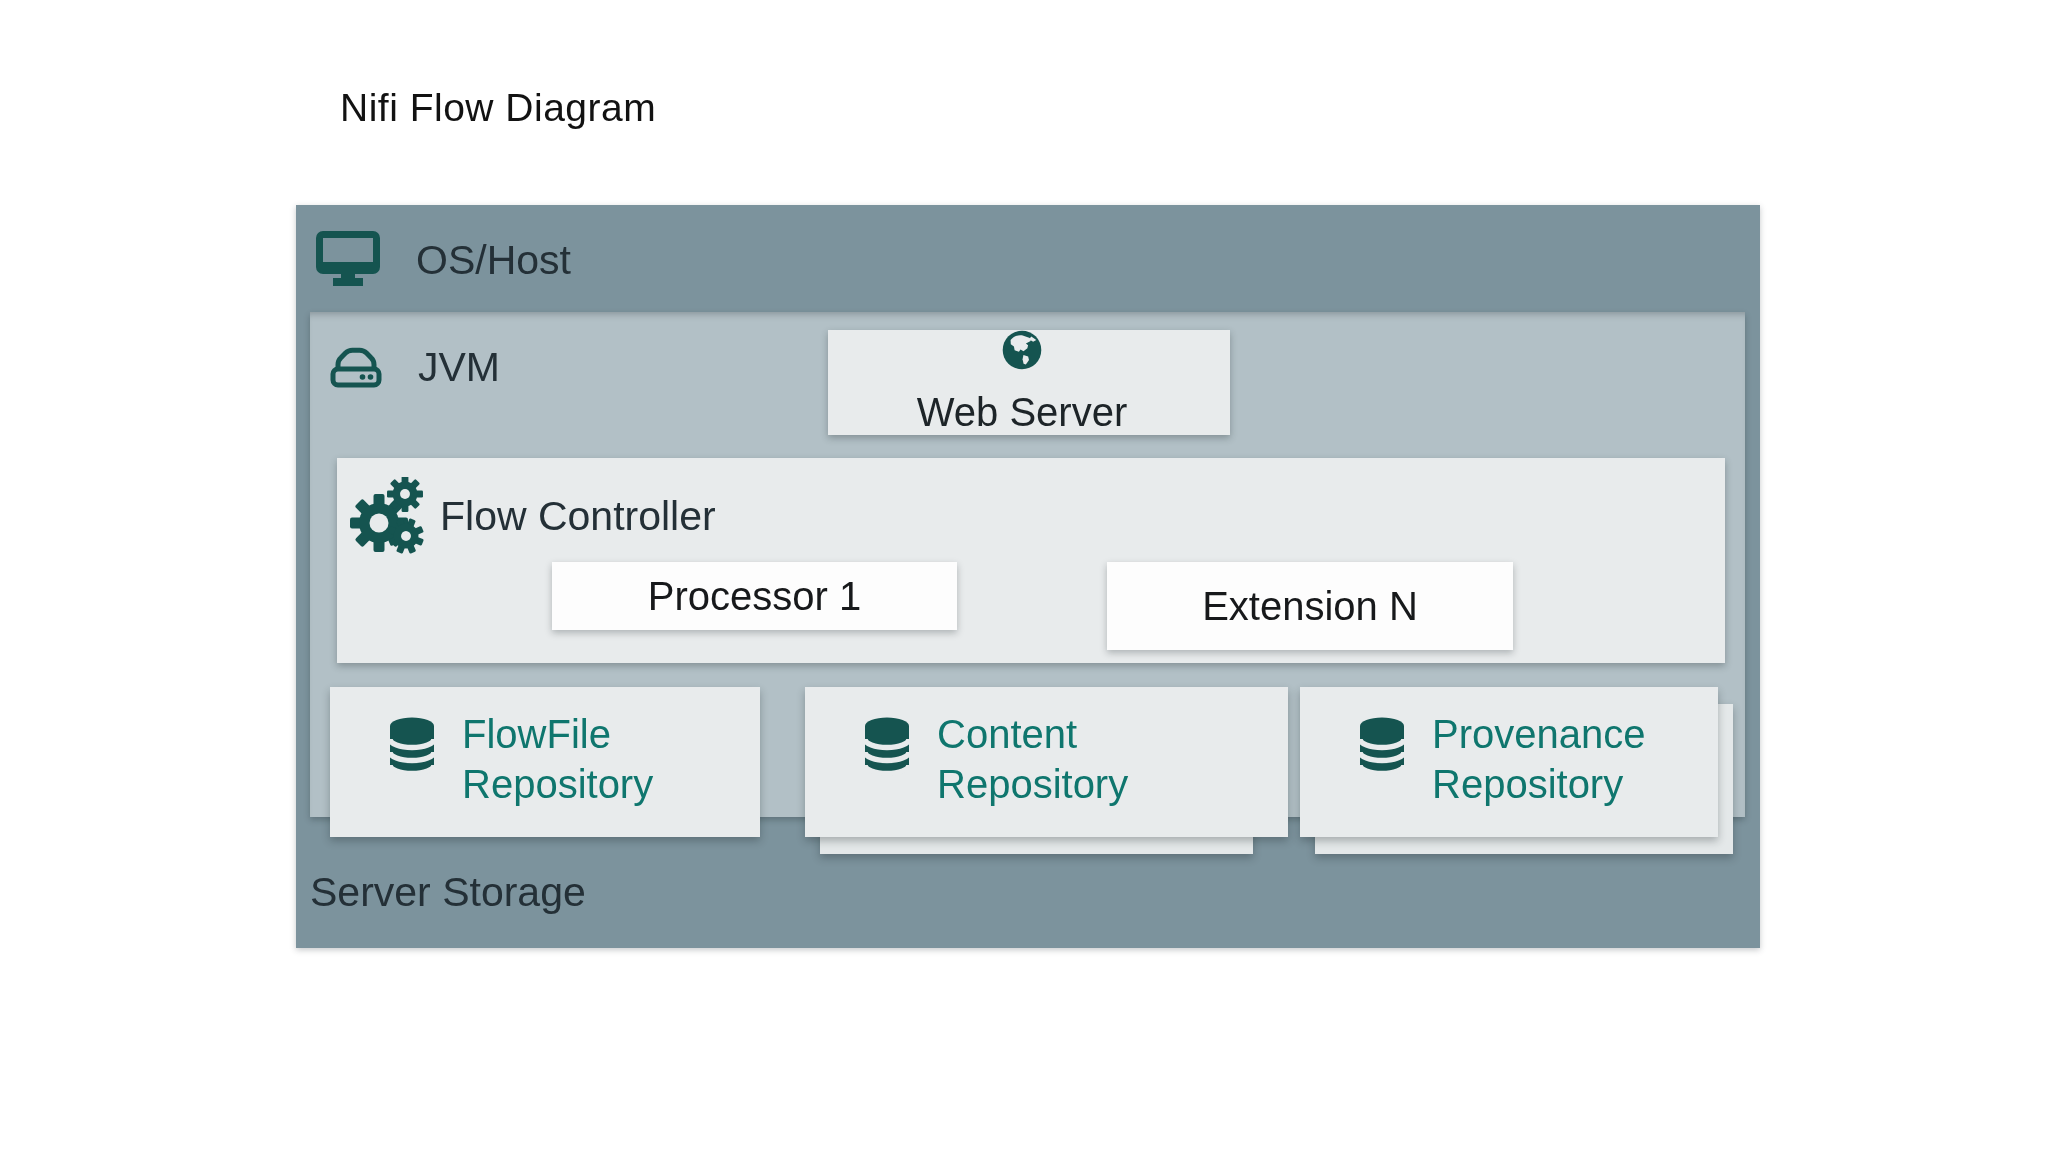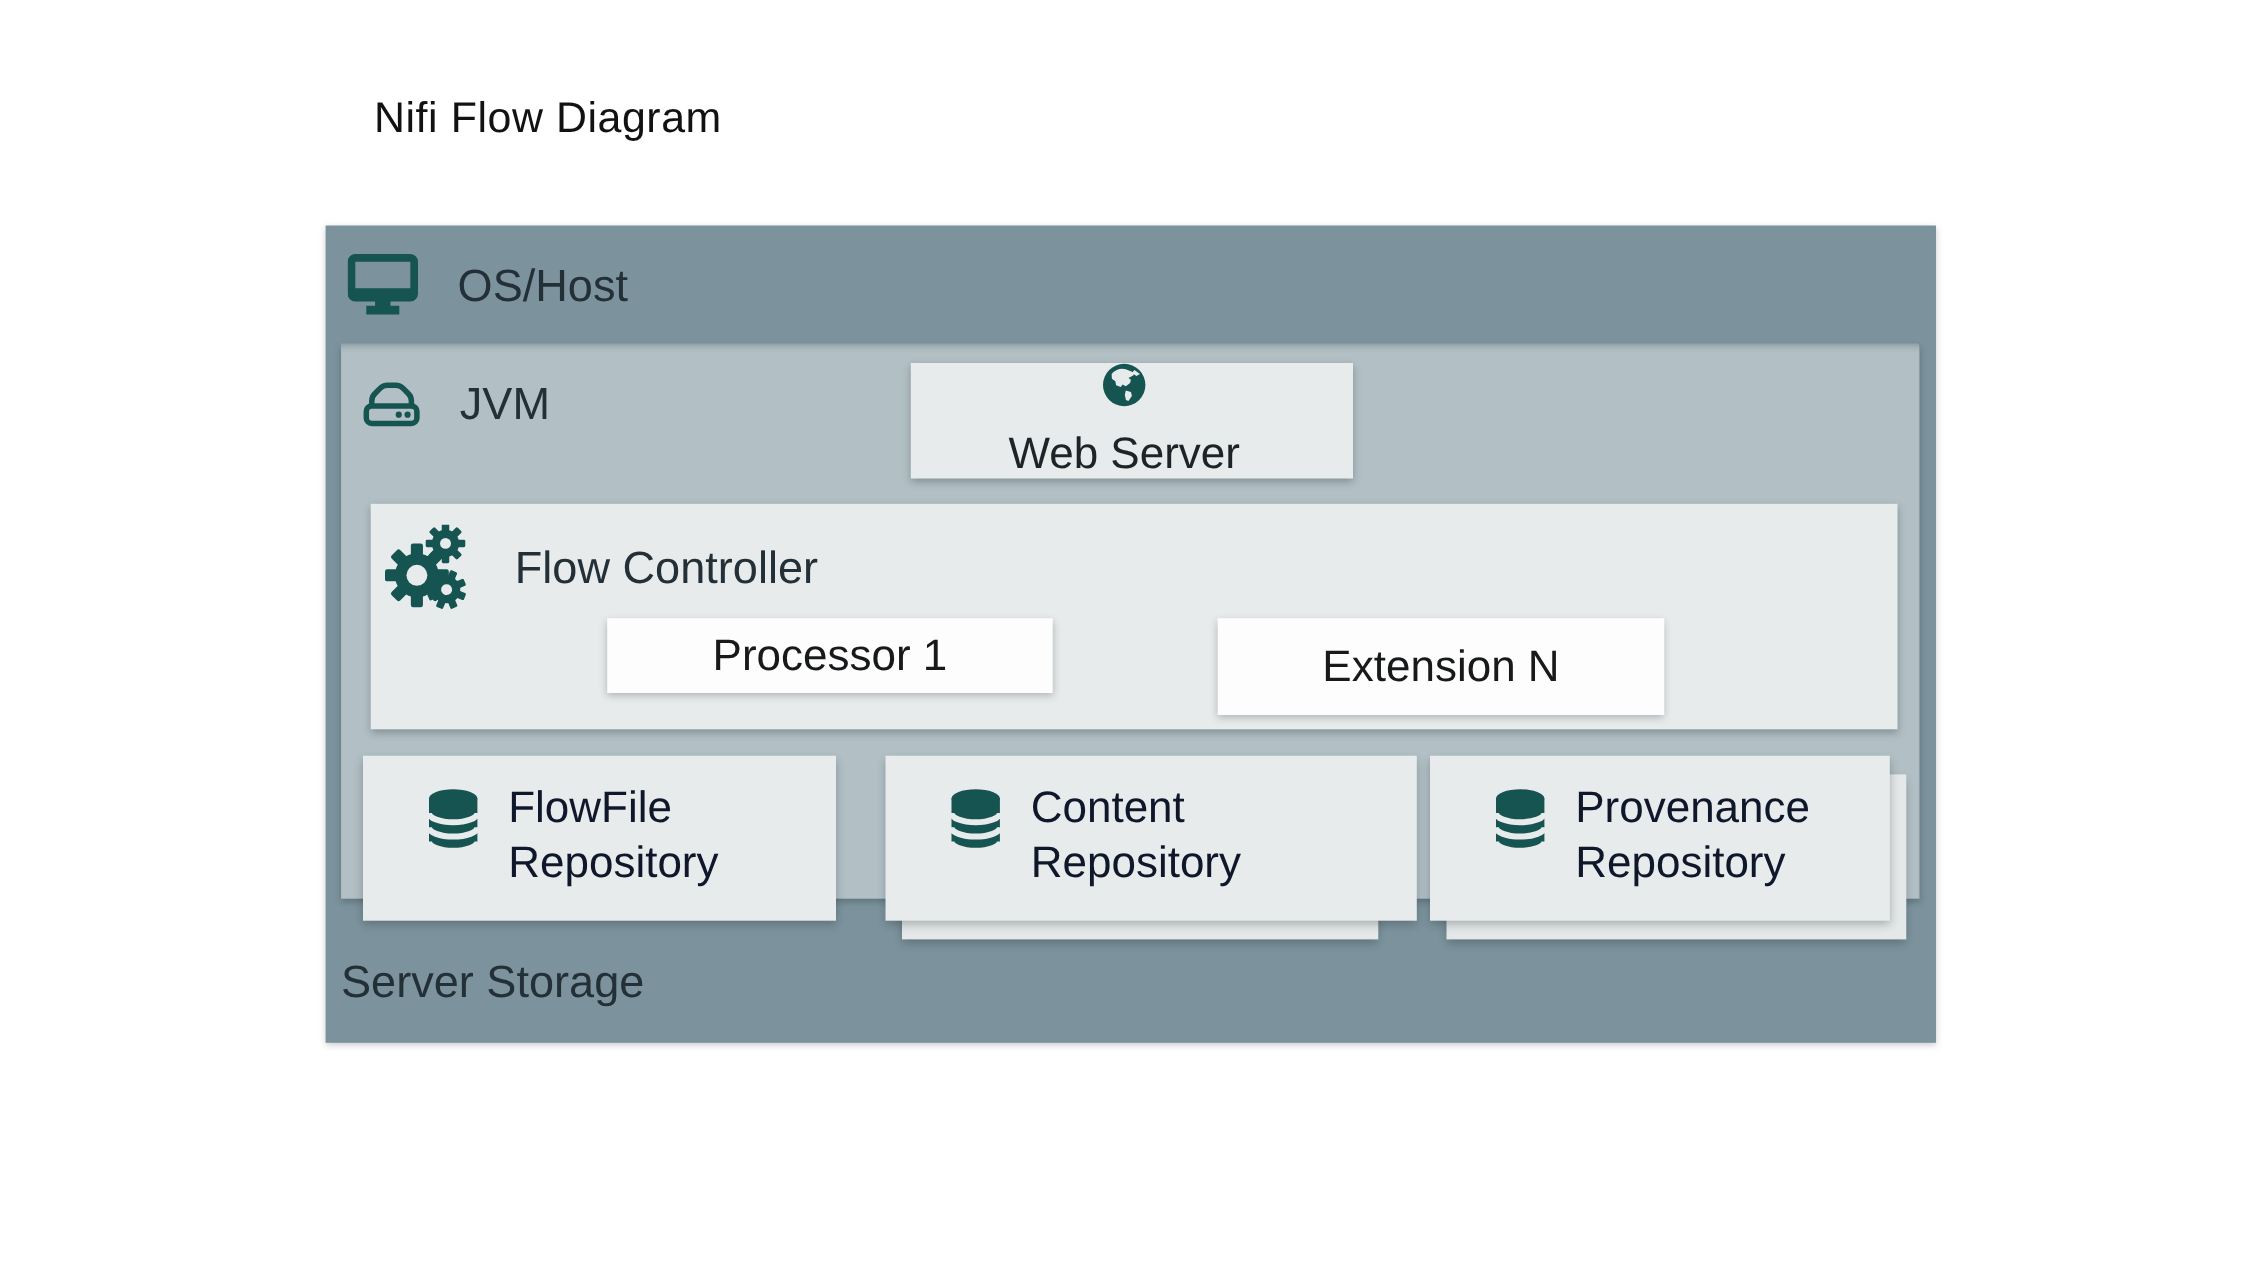--- a/index.html
+++ b/index.html
@@ -33,21 +33,21 @@
     left:518px;top:18px;width:402px;height:105px;
     background:var(--panel-bg);box-shadow:0 3px 7px rgba(25,35,40,.30);
     display:flex;align-items:center;justify-content:center;gap:20px;padding-right:14px;box-sizing:border-box;flex-direction:column;
   }
   .panel-label{font-size:40px;color:#1d2428;}
   
   #flow-controller-box{
     left:27px;top:146px;width:1388px;height:205px;
     background:var(--panel-bg);box-shadow:0 3px 7px rgba(25,35,40,.30);
   }
-  #flow-controller-header{left:13px;top:18px;height:80px;display:flex;align-items:center;gap:44px;}
+  #flow-controller-header{left:13px;top:18px;height:80px;display:flex;align-items:center;gap:16px;}
   .white-box{
     background:var(--white-box-bg);box-shadow:0 3px 7px rgba(25,35,40,.28);
     display:flex;align-items:center;justify-content:center;
   }
   #processor-box{left:215px;top:104px;width:405px;height:68px;}
   #extension-box{left:770px;top:104px;width:406px;height:88px;}
   .white-box .panel-label{color:#17191b;}
   
   .repo-box{
     top:482px;height:150px;background:var(--panel-bg);
@@ -57,21 +57,21 @@
   }
   .repo-stack{
     top:499px;height:150px;background:var(--panel-behind-bg);
     box-shadow:0 4px 8px rgba(25,35,40,.30);
   }
   #repo-flowfile-box{left:34px;width:430px;}
   #repo-content-box{left:509px;width:483px;}
   #repo-content-stack{left:524px;width:433px;}
   #repo-provenance-box{left:1004px;width:418px;}
   #repo-provenance-stack{left:1019px;width:418px;}
-  .repo-text{font-size:40px;line-height:50px;color:#0f172a;margin-top:-4px;}
+  .repo-text{font-size:40px;line-height:50px;color:#0f766e;margin-top:-4px;}
   .repo-icon{flex:0 0 auto;margin-top:2px;}
   
   #local-storage-label{left:14px;top:664px;font-size:41px;color:var(--label-dark);}
   
   .fill-teal{fill:var(--teal);}
   .stroke-teal{stroke:var(--teal);fill:none;}
   .fill-panel{fill:var(--panel-bg);}
   .stroke-panel{stroke:var(--panel-bg);fill:none;}
 </style>
 </head>

